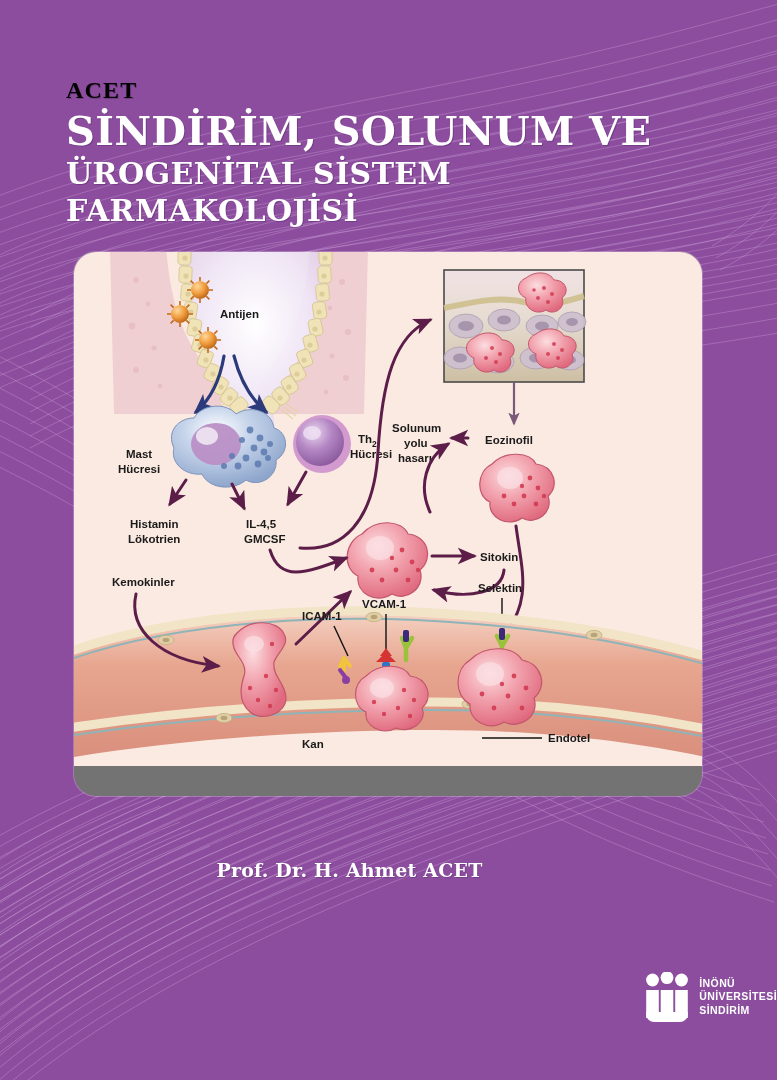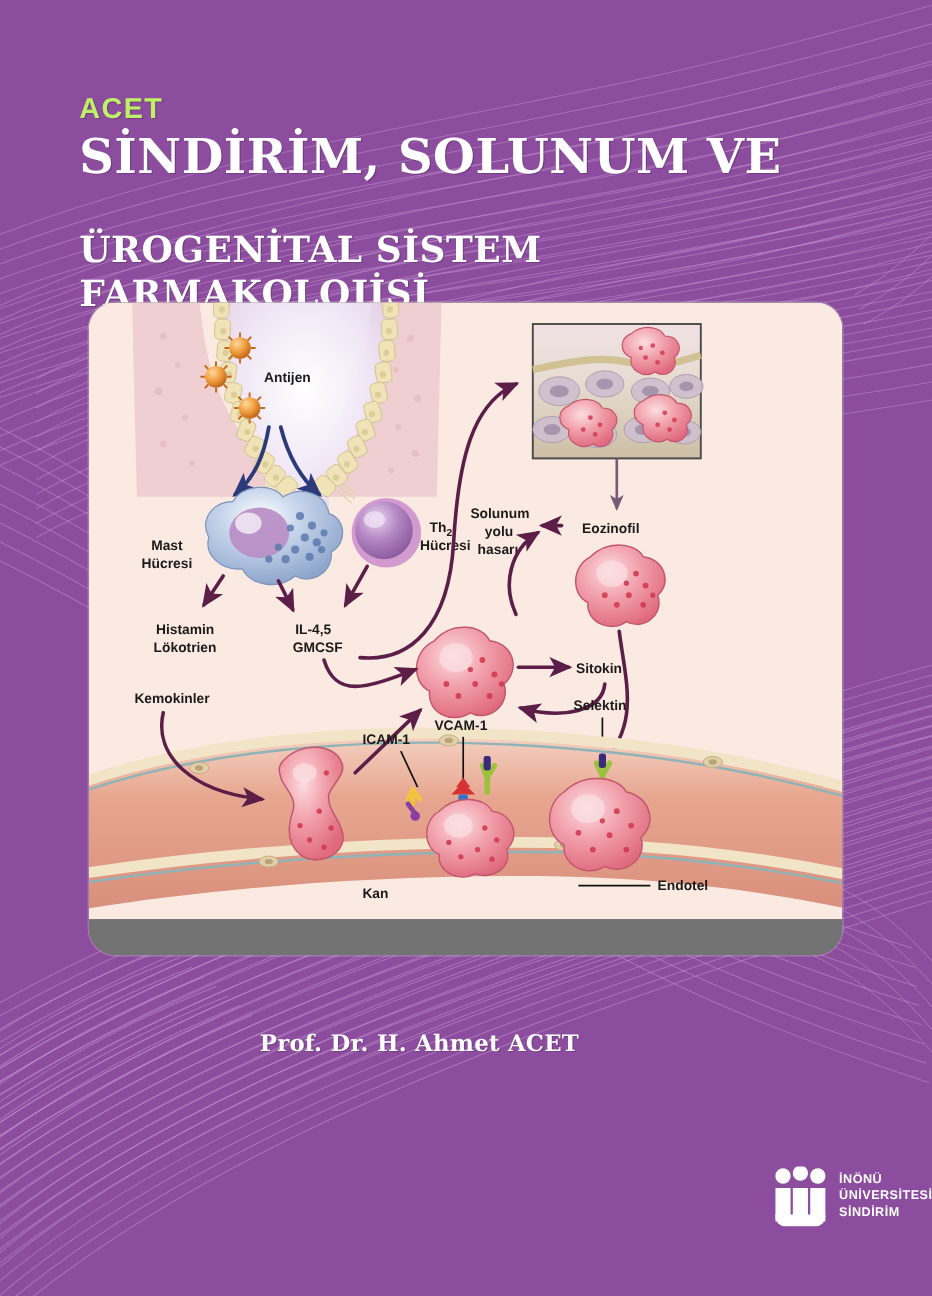--- a/index.html
+++ b/index.html
@@ -9,29 +9,28 @@
     background:#8c4d9e;
   }
   .cover{position:relative;width:777px;height:1080px;overflow:hidden;background:#8c4d9e;}
 
   
   .bgwaves{position:absolute;inset:0;width:777px;height:1080px;pointer-events:none;}
 
   
   .title-block{position:absolute;left:66px;top:78px;width:660px;}
   .t-acet{
-    font-family:Liberation Sans, sans-serif;font-weight:bold;
-    color:#bef264;font-size:24px;letter-spacing:1.2px;
+    font-family:Liberation Serif, serif;font-weight:bold;
+    color:#000000;font-size:24px;letter-spacing:1.2px;
     line-height:1.05;text-shadow:1px 1px 0 rgba(70,30,85,.35);
   }
   .t-line{
     font-family:"DejaVu Serif",serif;font-weight:bold;
     color:#ffffff;letter-spacing:0.4px;
     text-shadow:1px 1px 0 rgba(70,30,85,.35);
-    margin-top:35px;
   }
   .t-line1{font-size:40px;line-height:1.22;margin-top:4px;}
   .t-line2{font-size:30px;line-height:1.22;}
 
   
   .panel{
     position:absolute;left:74px;top:252px;width:628px;height:544px;
     background:#737373;border-radius:22px;overflow:hidden;
     box-shadow:0 0 0 1px rgba(255,255,255,.25);
   }

